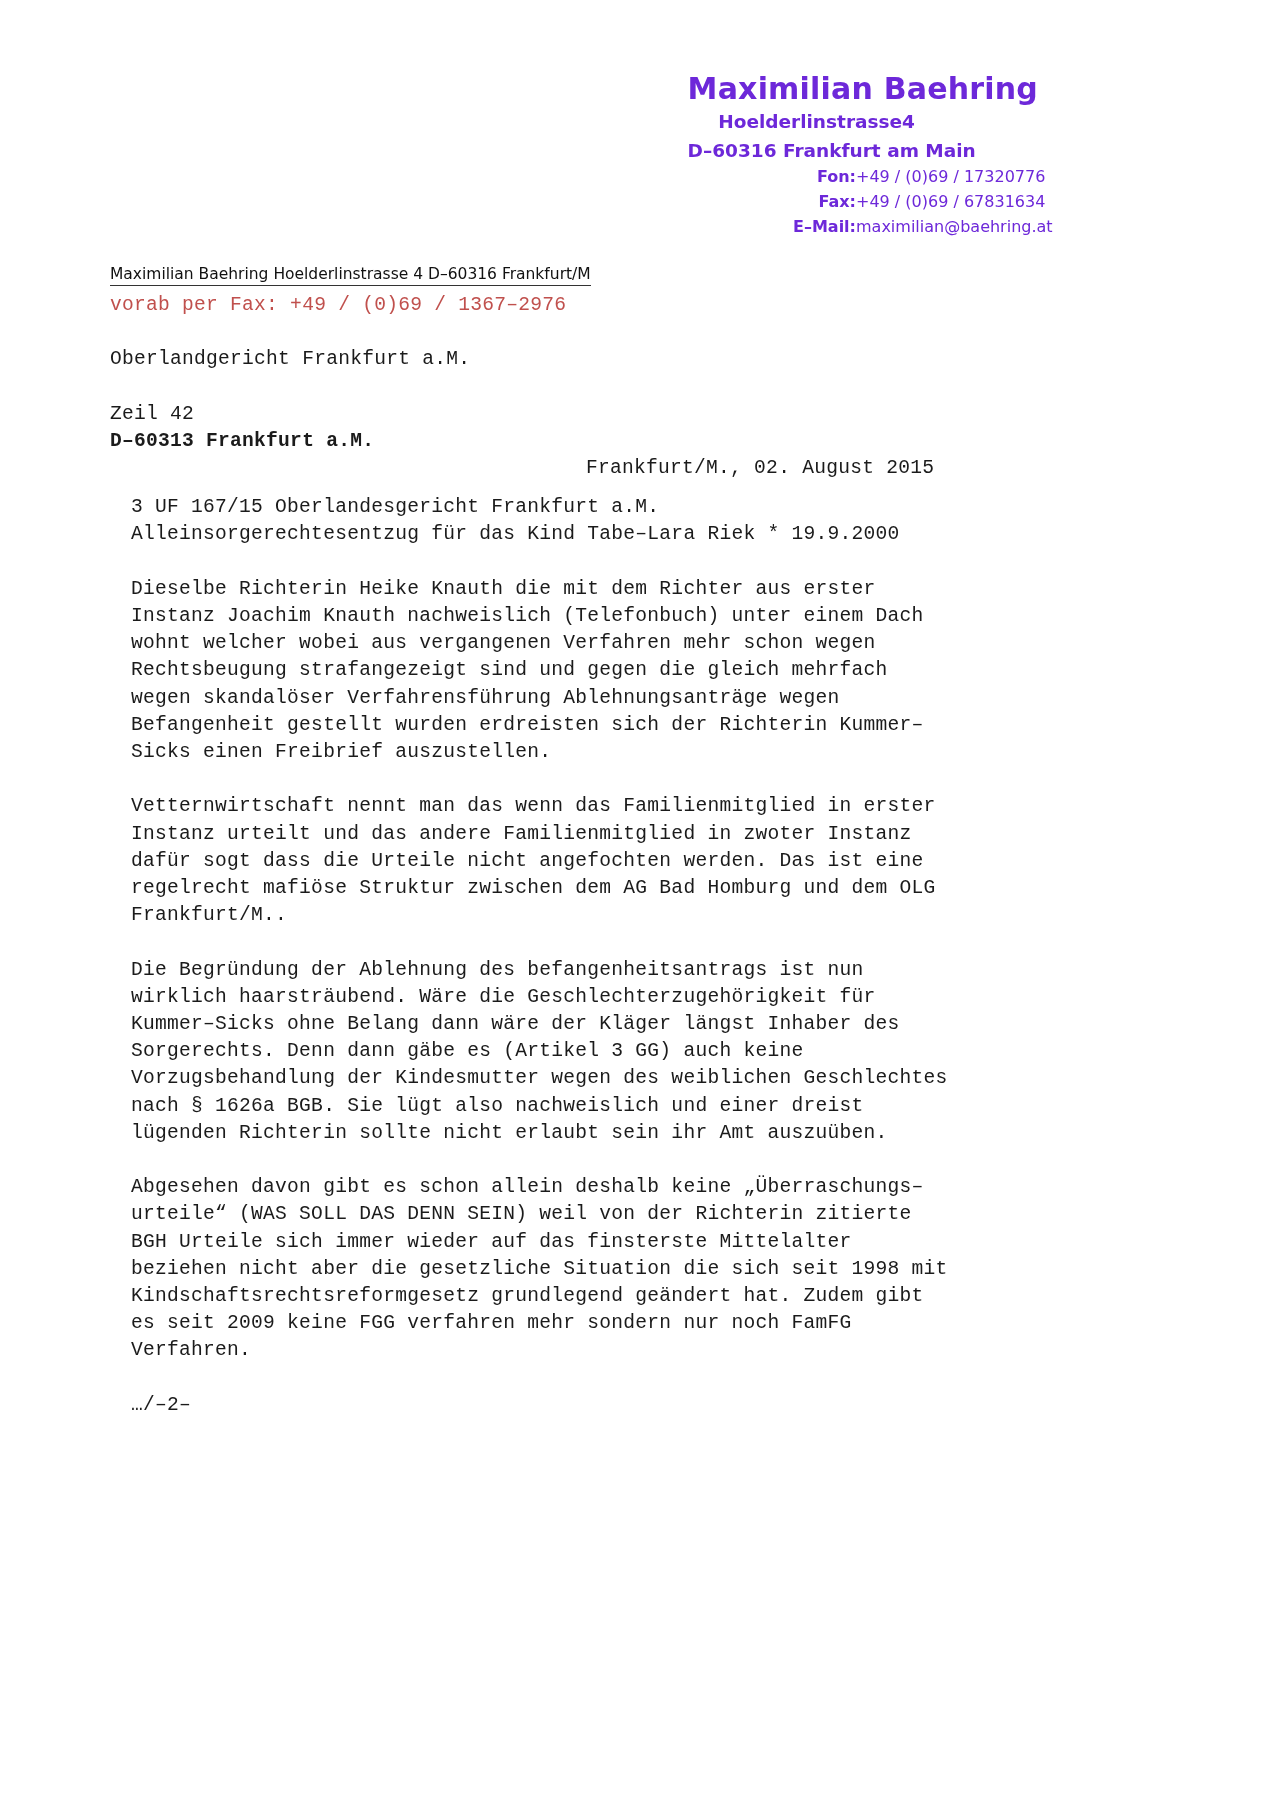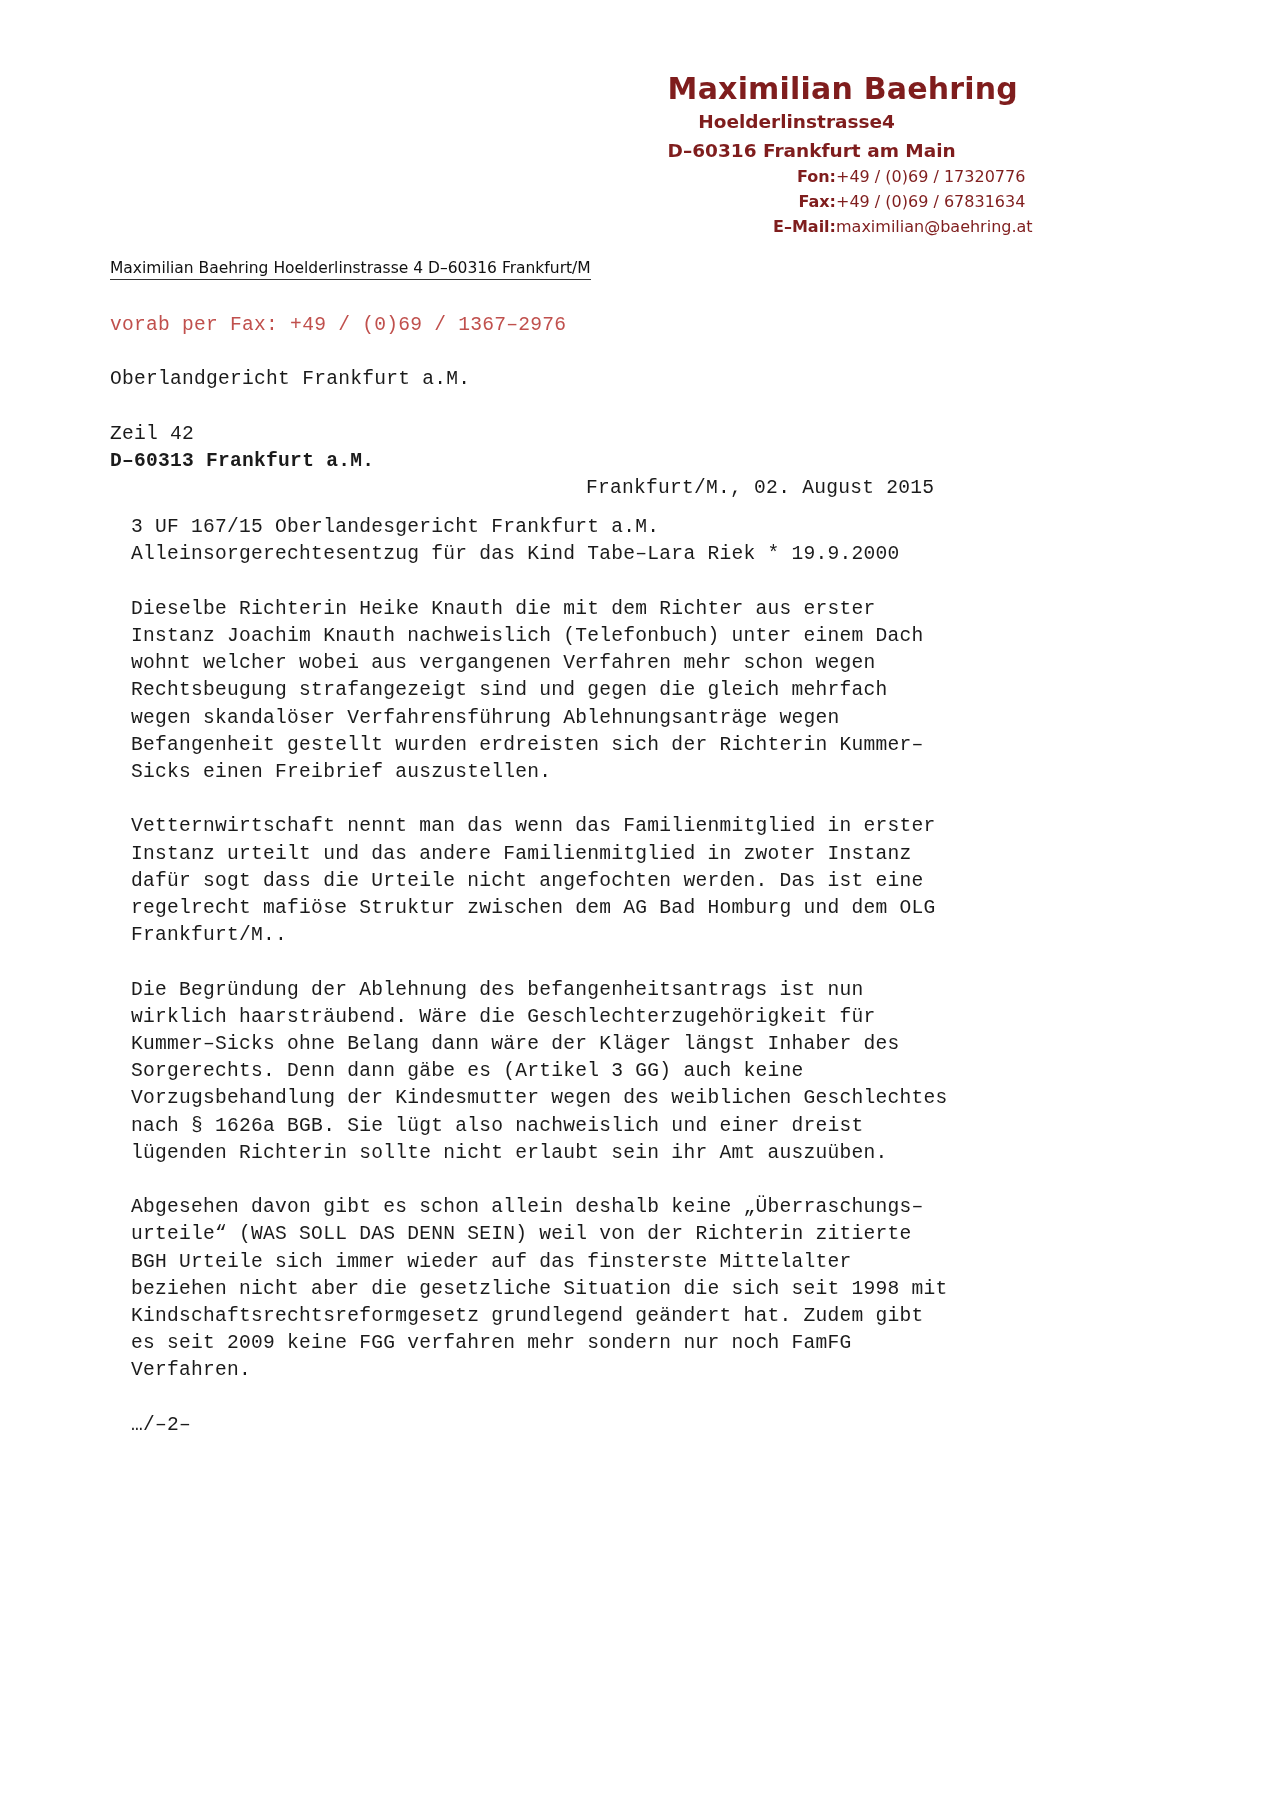--- a/index.html
+++ b/index.html
@@ -14,23 +14,23 @@
     background: #ffffff;
     margin: 0 auto;
     overflow: hidden;
     font-family: "Liberation Sans", sans-serif;
   }
 
   
   .letterhead {
     position: absolute;
     top: 70px;
-    right: 262px;
+    right: 242px;
     text-align: right;
-    color: #7f1d1d;
+    color: #6d28d9;
   }
   .lh-name {
     font-family: "DejaVu Sans", sans-serif;
     font-weight: bold;
     font-size: 30px;
     letter-spacing: 0.2px;
     line-height: 1.28;
     white-space: nowrap;
   }
   .lh-street {
@@ -73,34 +73,34 @@
   }
   .lh-contact-inner {
     display: flex;
     width: 258px;
   }
 
   
   .sender-line {
     position: absolute;
     left: 110px;
-    top: 259px;
+    top: 265px;
     font-family: "DejaVu Sans", sans-serif;
     font-size: 15.5px;
     color: #111111;
     border-bottom: 1px solid #333333;
     padding-bottom: 2px;
     white-space: nowrap;
   }
 
   
   .doc-body {
     position: absolute;
     left: 110px;
-    top: 312px;
+    top: 292px;
     width: 1060px;
     font-family: "Liberation Mono", "DejaVu Sans Mono", monospace;
     font-size: 19.6px;
     line-height: 27.2px;
     color: #1b1b1b;
     letter-spacing: 0.25px;
   }
   .fax-line {
     color: #c0504d;
     white-space: pre;

